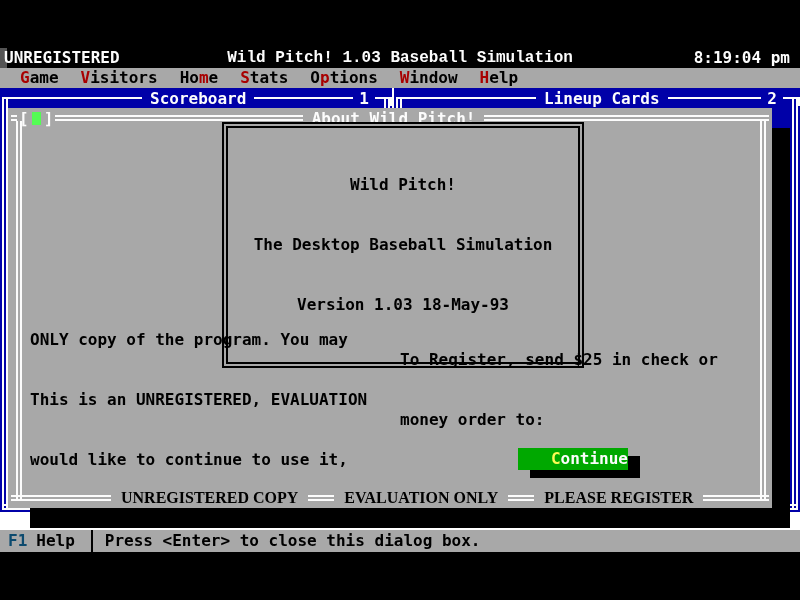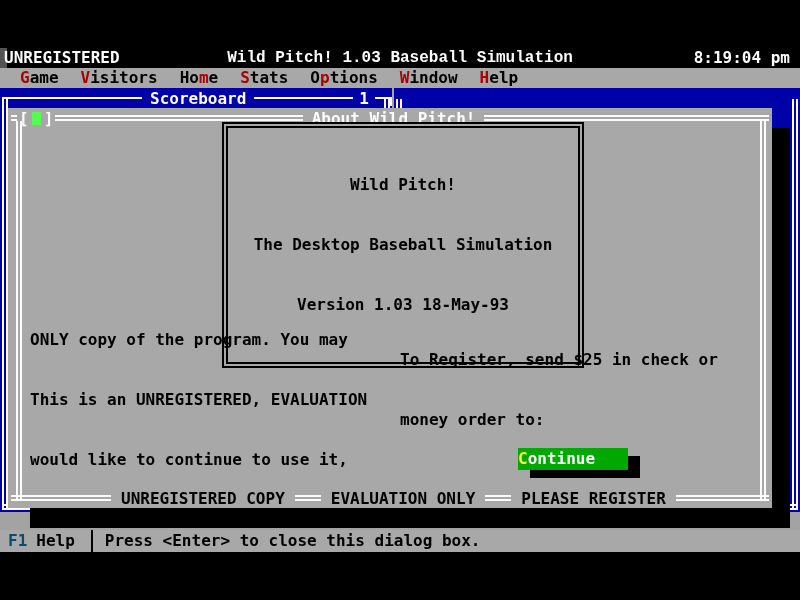--- a/index.html
+++ b/index.html
@@ -13,21 +13,21 @@
   .titlebar{ position:absolute; top:48px; left:0; width:800px; height:20px; background:#000; color:#fcfcfc; line-height:20px; }
   .tb-block{ position:absolute; left:0; top:0; width:7px; height:20px; background:#545454; }
   .tb-left{ position:absolute; left:4px; white-space:pre; }
   .tb-center{ position:absolute; left:0; width:100%; text-align:center; white-space:pre;font-family:Liberation Mono, monospace; }
   .tb-clock{ position:absolute; right:10px; white-space:pre;text-align:right; }
   
   .menubar{ position:absolute; top:68px; left:0; width:800px; height:20px; background:#a8a8a8; display:flex; gap:22px; padding-left:20px; line-height:20px; }
   .menu-item{ white-space:pre; cursor:pointer; }
   .hot{ color:#a80000; }
   
-  .desktop{ position:absolute; top:88px; left:0; width:800px; height:442px; background:#a3a3a3; }
+  .desktop{ position:absolute; top:88px; left:0; width:800px; height:442px; background:#ffffff; }
   .win{ position:absolute; top:0; height:424px; background:#0000a8; color:#fcfcfc; }
   .win-scoreboard{ left:0; width:392px; }
   .win-lineup{ left:394px; width:406px; }
   .win-header{ display:flex; align-items:center; height:20px; padding-left:2px; }
   .sline{ border-top:2px solid #fcfcfc; height:0; }
   .sl-lead{ flex:0 0 140px; }
   .sl-grow{ flex:1 1 auto; }
   .sl-tail{ flex:0 0 9px; }
   .win-title{ padding:0 8px; white-space:pre; cursor:pointer; }
   .win-num{ padding:0 6px; white-space:pre; }
@@ -45,24 +45,24 @@
   .closebox .blk{ width:9px; height:13px; background:#54fc54; margin:0 3px; }
   .dlg-title{ padding:0 9px; color:#fcfcfc; white-space:pre; }
   .vd-dlg{ position:absolute; top:13px; bottom:7px; width:6px; border-left:2px solid #fcfcfc; border-right:2px solid #fcfcfc; }
   .vdg-l{ left:8px; } .vdg-r{ right:6px; }
   .about-box{ position:absolute; left:214px; top:14px; width:362px; border:2px solid #000; padding:2px; }
   .about-inner{ border:2px solid #000; text-align:center; padding:7px 0; line-height:20px; white-space:pre; }
   .copyright{ position:absolute; top:122px; left:0; width:100%; text-align:center; line-height:20px; white-space:pre; }
   .col-left{ position:absolute; left:22px; top:182px; line-height:20px; white-space:pre; }
   .col-right{ position:absolute; left:392px; top:202px; line-height:20px; white-space:pre; }
   .line{ height:20px; }
-  .continue-btn{ position:absolute; left:510px; top:340px; width:110px; height:22px; background:#00a800; color:#fcfcfc; text-align:left; line-height:22px; box-shadow:12px 8px 0 0 #000; cursor:pointer; white-space:pre; }
+  .continue-btn{ position:absolute; left:510px; top:340px; width:110px; height:22px; background:#00a800; color:#fcfcfc; text-align:right; line-height:22px; box-shadow:12px 8px 0 0 #000; cursor:pointer; white-space:pre; }
   .btn-hot{ color:#fcfc54; }
   .dlg-footer{ position:absolute; left:0; bottom:0; width:100%; height:20px; display:flex; align-items:center; padding:0 3px; }
-  .dlg-footer .txt{ padding:0 10px; color:#000; white-space:pre; }
+  .dlg-footer .txt{ padding:0 10px; color:#000; white-space:pre;font-family:Liberation Serif, serif; }
   .f1{ flex:0 0 100px; } .fmid{ flex:0 0 26px; } .fend{ flex:1 1 auto; }
   
   .statusbar{ position:absolute; top:530px; left:0; width:800px; height:22px; background:#a8a8a8; display:flex; align-items:center; line-height:22px; }
   .sb-key{ color:#0c4a6e; padding-left:8px; white-space:pre; cursor:pointer; }
   .sb-label{ padding-left:9px; white-space:pre; cursor:pointer; }
   .sb-sep{ width:2px; height:22px; background:#000; margin:0 12px 0 16px; }
   .sb-msg{ white-space:pre; }
 </style>
 </head>
 <body>
@@ -96,20 +96,28 @@
         <span class="win-num">1</span>
         <div class="sline sl-tail"></div>
         <div class="corner"></div>
       </div>
       <div class="vd vd-l"></div>
       <div class="vd vd-r"></div>
       <div class="hd"></div>
     </div>
 
     <div class="win win-lineup">
+      <div class="win-header">
+        <div class="sline sl-lead"></div>
+        <span class="win-title">Lineup Cards</span>
+        <div class="sline sl-grow"></div>
+        <span class="win-num">2</span>
+        <div class="sline sl-tail"></div>
+        <div class="corner"></div>
+      </div>
       <div class="vd vd-l"></div>
       <div class="vd vd-r"></div>
       <div class="hd"></div>
     </div>
 
     <div class="shadow"></div>
 
     <div class="dialog">
 
       <div class="dlg-title-row">

